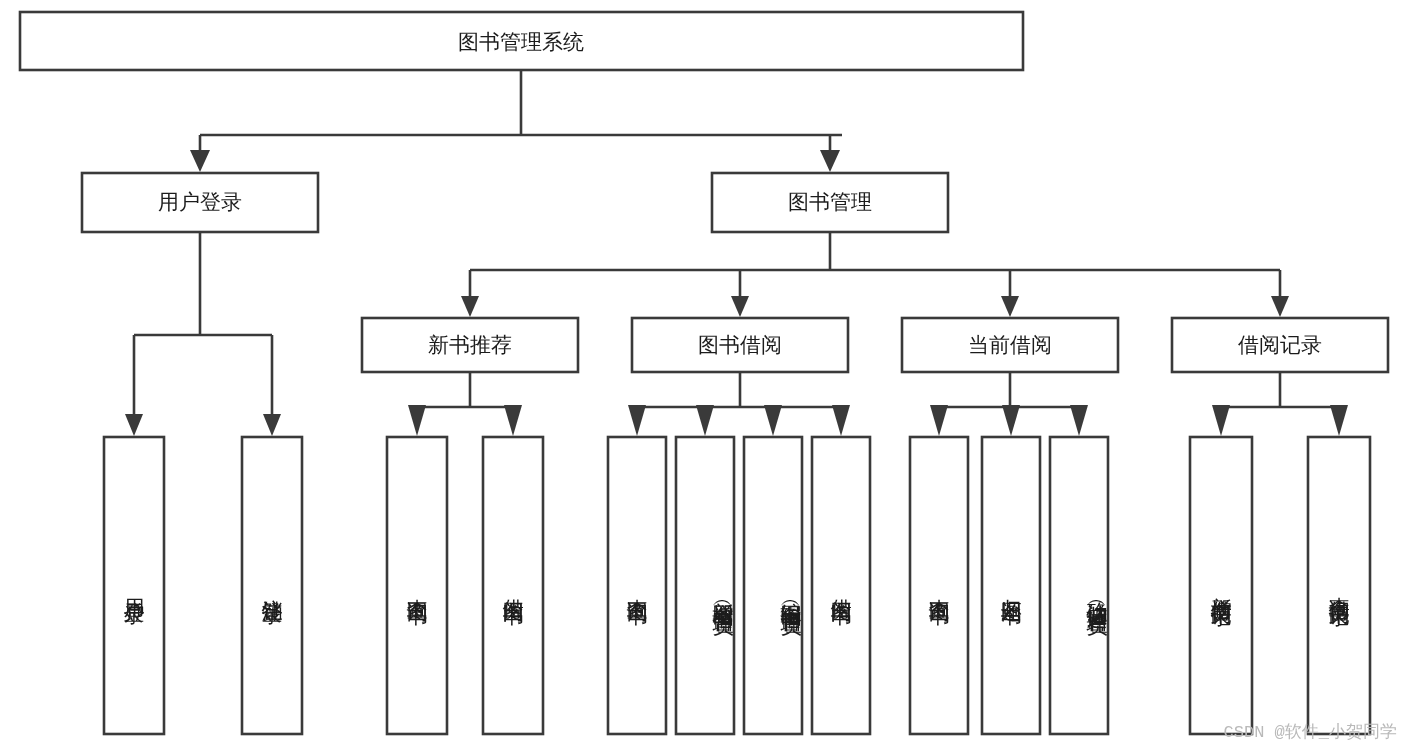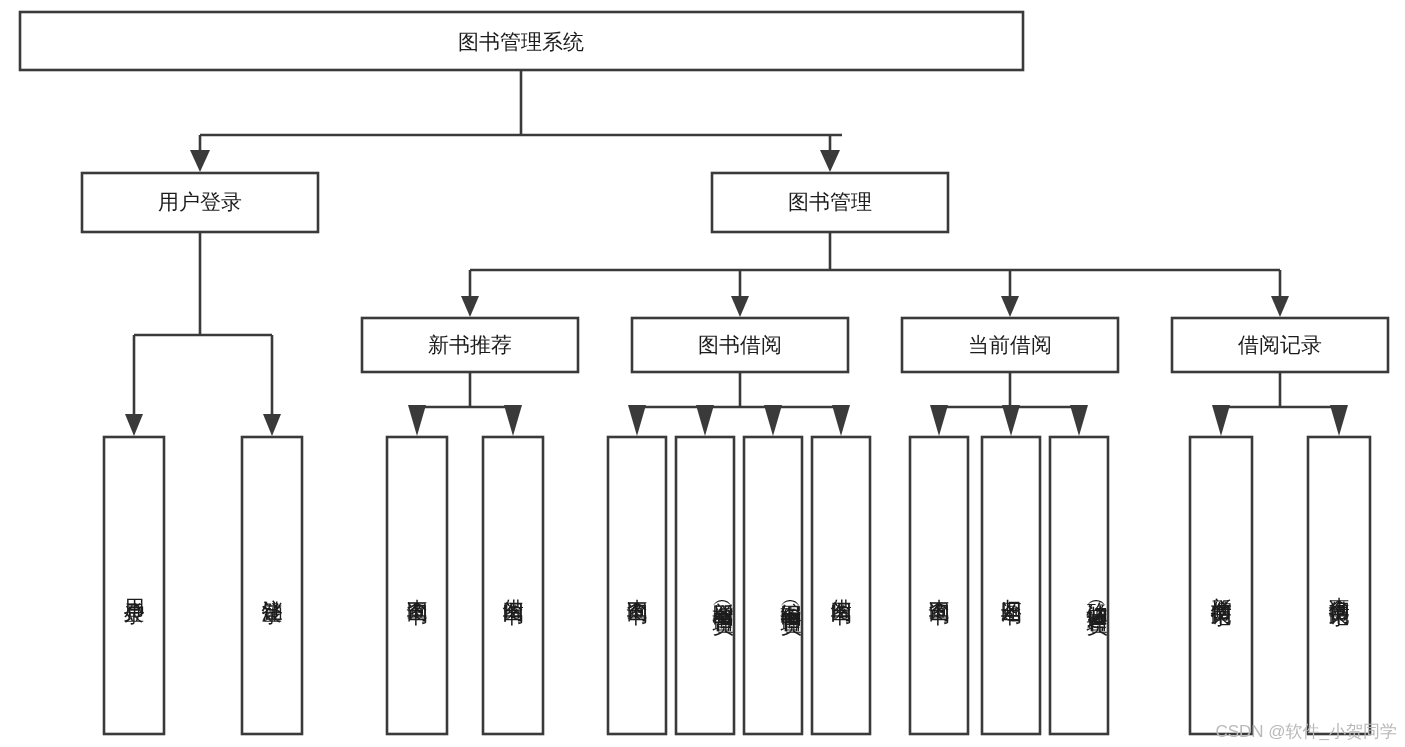--- a/index.html
+++ b/index.html
@@ -61,21 +61,21 @@
     text-align: center;
     display: flex;
     align-items: center;
     justify-content: center;
     pointer-events: none;
   }
   .watermark {
     position: absolute;
     right: 8px;
     bottom: 4px;
-    font-family: Liberation Sans, sans-serif;
+    font-family: Liberation Mono, monospace;
     font-size: 17px;
     color: #b9b9b9;
     white-space: nowrap;
     user-select: none;
   }
 </style>
 </head>
 <body>
 
 <div id="diagram-root">

